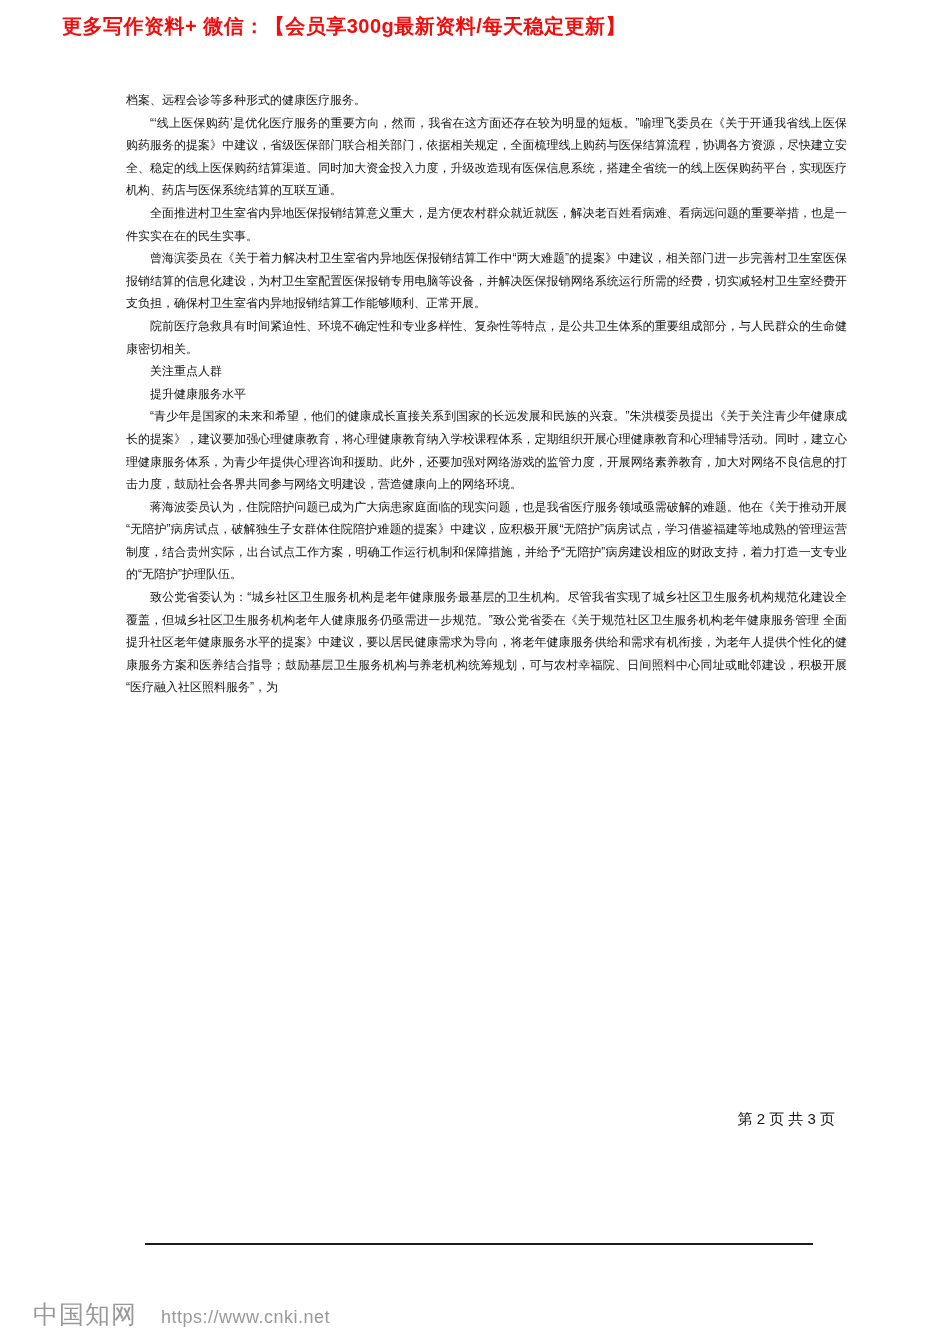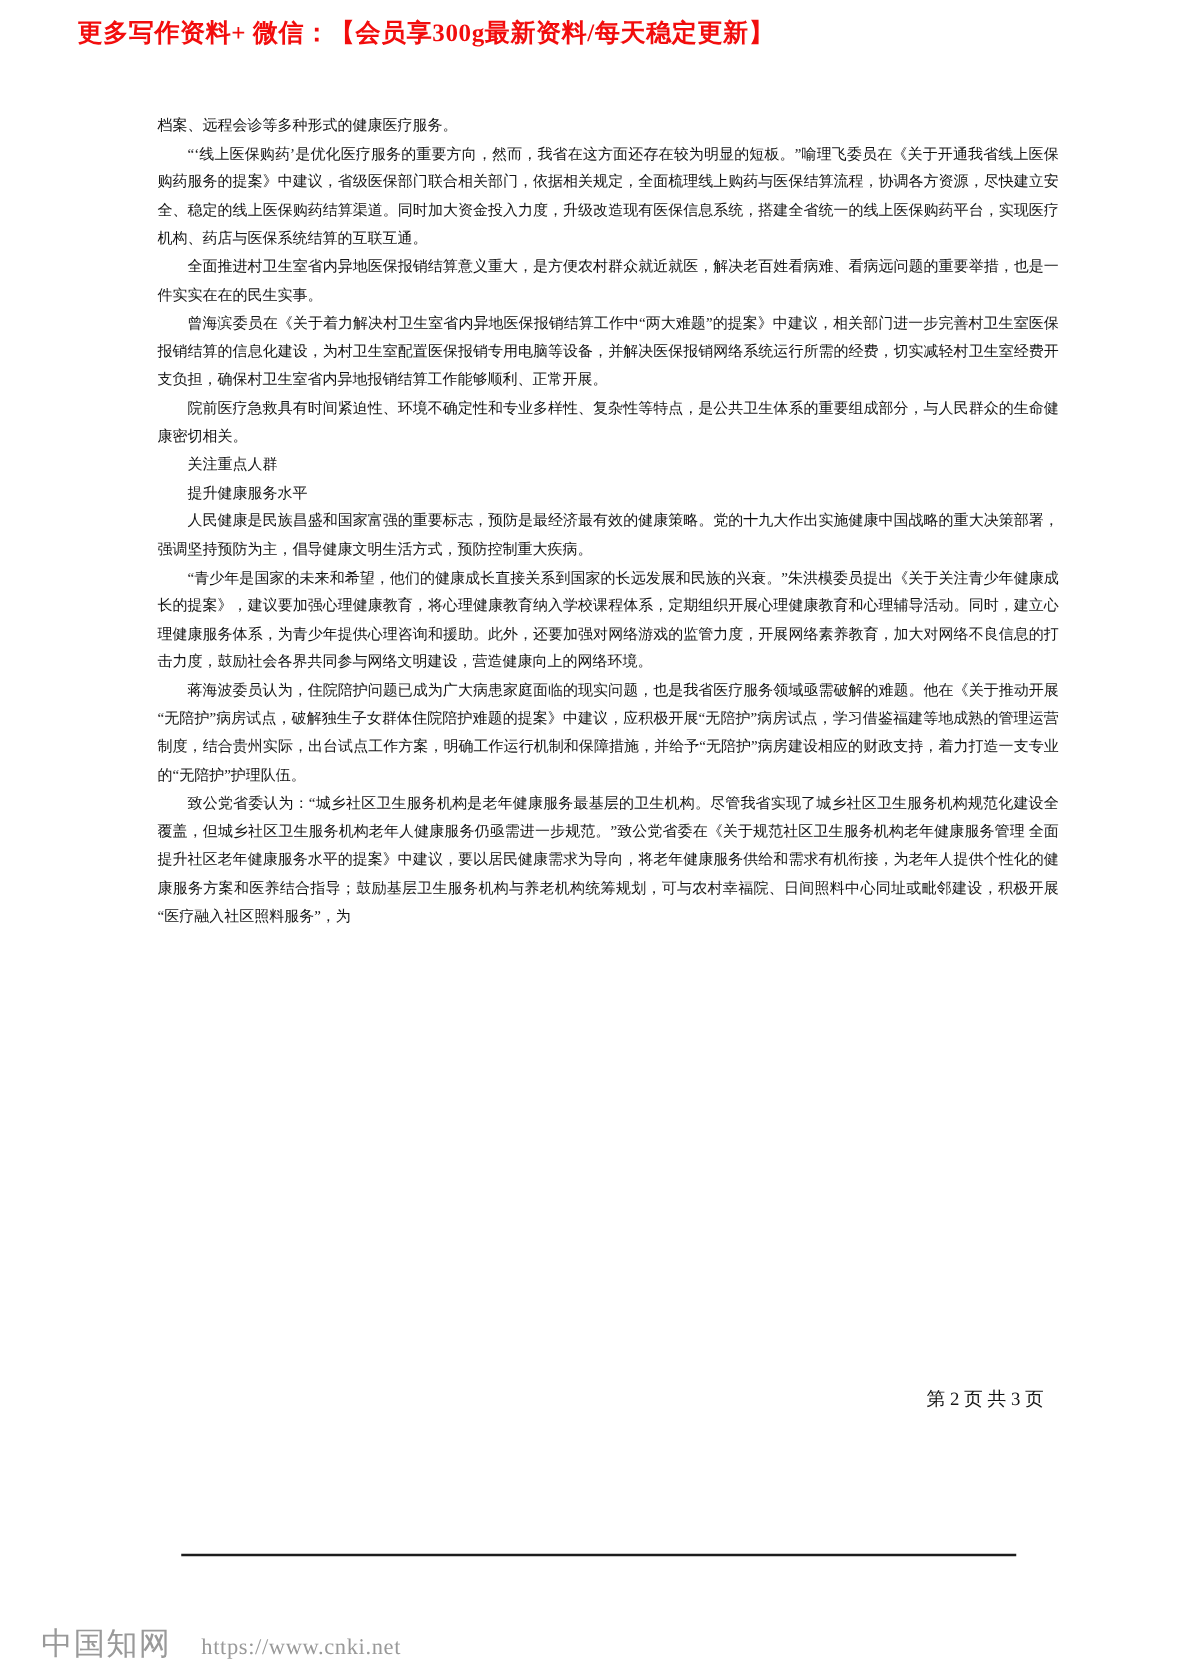--- a/index.html
+++ b/index.html
@@ -7,21 +7,20 @@
   body {
     width: 950px; height: 1344px;
     background: #ffffff;
     font-family: "Liberation Sans", sans-serif;
     position: relative;
     overflow: hidden;
   }
   .page {
     position: absolute; inset: 0;
     background: #ffffff;
-    font-family: Liberation Serif, serif;
   }
   .promo {
     position: absolute;
     left: 62px; top: 13px;
     font-size: 20px;
     font-weight: 700;
     letter-spacing: 0.5px;
     color: var(--promo-red, #f20d0d);
     white-space: nowrap;
   }
@@ -77,21 +76,20 @@
   <div class="promo">更多写作资料+ 微信：【会员享300g最新资料/每天稳定更新】</div>
 
   <div class="article">
       <p class="no-indent">档案、远程会诊等多种形式的健康医疗服务。</p>
       <p>“‘线上医保购药’是优化医疗服务的重要方向，然而，我省在这方面还存在较为明显的短板。”喻理飞委员在《关于开通我省线上医保购药服务的提案》中建议，省级医保部门联合相关部门，依据相关规定，全面梳理线上购药与医保结算流程，协调各方资源，尽快建立安全、稳定的线上医保购药结算渠道。同时加大资金投入力度，升级改造现有医保信息系统，搭建全省统一的线上医保购药平台，实现医疗机构、药店与医保系统结算的互联互通。</p>
       <p>全面推进村卫生室省内异地医保报销结算意义重大，是方便农村群众就近就医，解决老百姓看病难、看病远问题的重要举措，也是一件实实在在的民生实事。</p>
       <p>曾海滨委员在《关于着力解决村卫生室省内异地医保报销结算工作中“两大难题”的提案》中建议，相关部门进一步完善村卫生室医保报销结算的信息化建设，为村卫生室配置医保报销专用电脑等设备，并解决医保报销网络系统运行所需的经费，切实减轻村卫生室经费开支负担，确保村卫生室省内异地报销结算工作能够顺利、正常开展。</p>
       <p>院前医疗急救具有时间紧迫性、环境不确定性和专业多样性、复杂性等特点，是公共卫生体系的重要组成部分，与人民群众的生命健康密切相关。</p>
       <p>关注重点人群</p>
       <p>提升健康服务水平</p>
-      <p>人民健康是民族昌盛和国家富强的重要标志，预防是最经济最有效的健康策略。党的十九大作出实施健康中国战略的重大决策部署，强调坚持预防为主，倡导健康文明生活方式，预防控制重大疾病。</p>
       <p>“青少年是国家的未来和希望，他们的健康成长直接关系到国家的长远发展和民族的兴衰。”朱洪模委员提出《关于关注青少年健康成长的提案》，建议要加强心理健康教育，将心理健康教育纳入学校课程体系，定期组织开展心理健康教育和心理辅导活动。同时，建立心理健康服务体系，为青少年提供心理咨询和援助。此外，还要加强对网络游戏的监管力度，开展网络素养教育，加大对网络不良信息的打击力度，鼓励社会各界共同参与网络文明建设，营造健康向上的网络环境。</p>
       <p>蒋海波委员认为，住院陪护问题已成为广大病患家庭面临的现实问题，也是我省医疗服务领域亟需破解的难题。他在《关于推动开展“无陪护”病房试点，破解独生子女群体住院陪护难题的提案》中建议，应积极开展“无陪护”病房试点，学习借鉴福建等地成熟的管理运营制度，结合贵州实际，出台试点工作方案，明确工作运行机制和保障措施，并给予“无陪护”病房建设相应的财政支持，着力打造一支专业的“无陪护”护理队伍。</p>
       <p>致公党省委认为：“城乡社区卫生服务机构是老年健康服务最基层的卫生机构。尽管我省实现了城乡社区卫生服务机构规范化建设全覆盖，但城乡社区卫生服务机构老年人健康服务仍亟需进一步规范。”致公党省委在《关于规范社区卫生服务机构老年健康服务管理 全面提升社区老年健康服务水平的提案》中建议，要以居民健康需求为导向，将老年健康服务供给和需求有机衔接，为老年人提供个性化的健康服务方案和医养结合指导；鼓励基层卫生服务机构与养老机构统筹规划，可与农村幸福院、日间照料中心同址或毗邻建设，积极开展“医疗融入社区照料服务”，为</p>
     </div>
 
   <div class="page-number">第 2 页 共 3 页</div>
 
   <div class="divider"></div>
 
   <div class="footer">

